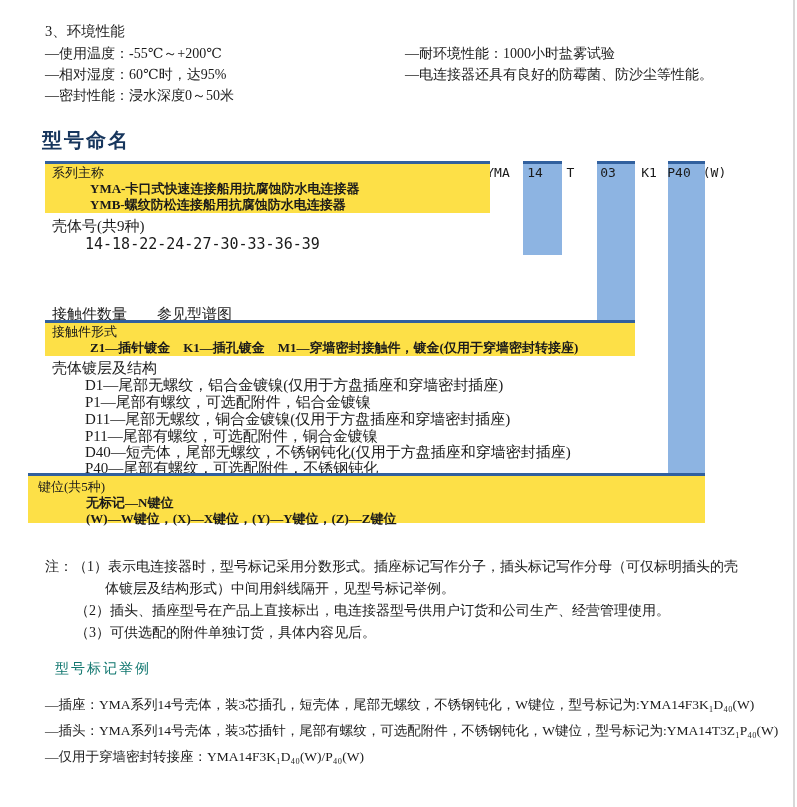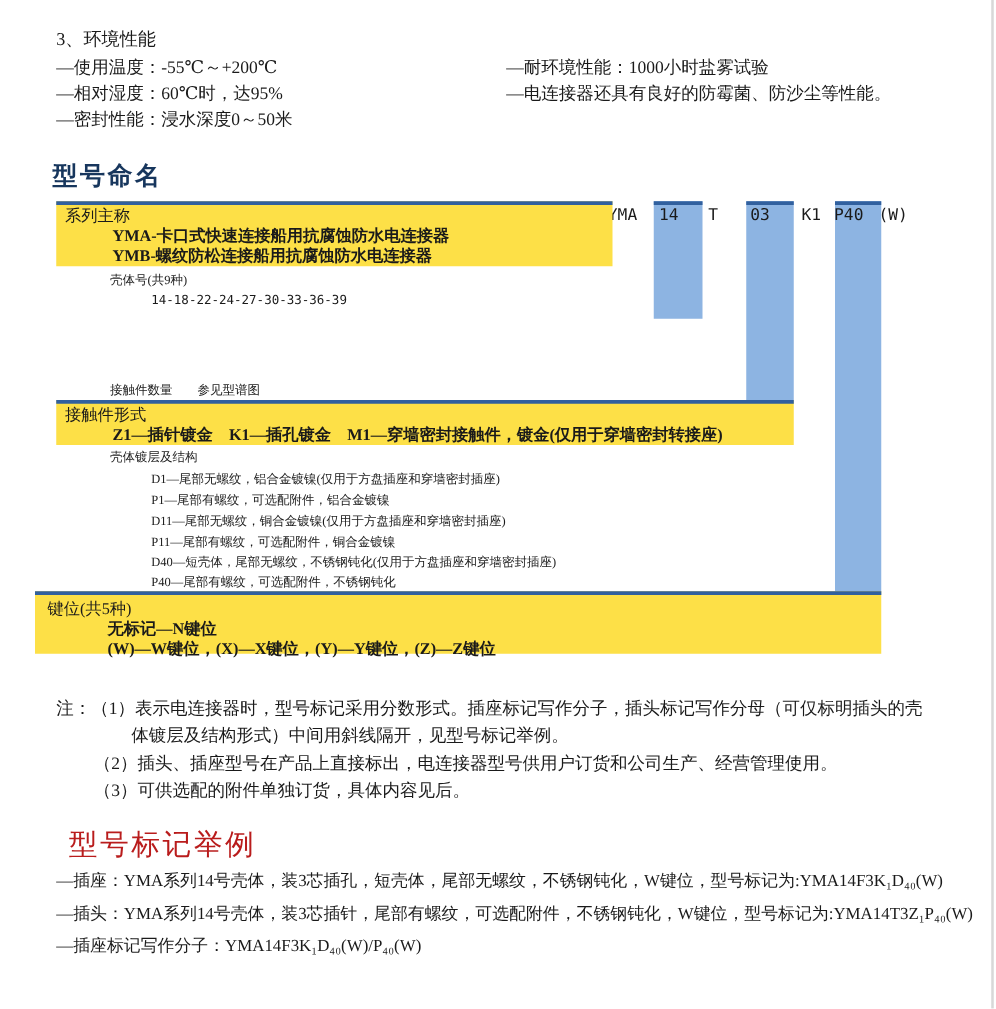--- a/index.html
+++ b/index.html
@@ -43,25 +43,25 @@
     border-top:3px solid #31609e;
     box-sizing:border-box;
   }
   .code-label{
     position:absolute;
     font-family:"DejaVu Sans Mono","Liberation Mono",monospace;
     font-size:13px;line-height:14px;
     text-align:center;
     padding-left:28px;
   }
-  .wrow{position:absolute;font-size:10px;white-space:nowrap;margin-left:36px;}
+  .wrow{position:absolute;font-size:15px;white-space:nowrap;}
 
   
   .note-line{font-size:14px;}
-  .examples-title{font-size:23px;color:#b91c1c;letter-spacing:2px;}
+  .examples-title{font-size:14px;color:#0f766e;letter-spacing:2px;}
   .example-line{font-size:13.5px;}
 </style>
 </head>
 <body>
 
 <div class="page">
 
   <div class="page-edge"></div>
 
   <div class="abs env-heading" style="left:45px;top:22px">3、环境性能</div>
@@ -117,15 +117,15 @@
   </div>
 
   <div class="abs note-line" style="left:45px;top:558px">注：（1）表示电连接器时，型号标记采用分数形式。插座标记写作分子，插头标记写作分母（可仅标明插头的壳</div>
   <div class="abs note-line" style="left:105px;top:580px">体镀层及结构形式）中间用斜线隔开，见型号标记举例。</div>
   <div class="abs note-line" style="left:75px;top:602px">（2）插头、插座型号在产品上直接标出，电连接器型号供用户订货和公司生产、经营管理使用。</div>
   <div class="abs note-line" style="left:75px;top:624px">（3）可供选配的附件单独订货，具体内容见后。</div>
 
   <div class="abs examples-title" style="left:55px;top:660px">型号标记举例</div>
   <div class="abs example-line" style="left:45px;top:696px">—插座：YMA系列14号壳体，装3芯插孔，短壳体，尾部无螺纹，不锈钢钝化，W键位，型号标记为:YMA14F3K₁D₄₀(W)</div>
   <div class="abs example-line" style="left:45px;top:722px">—插头：YMA系列14号壳体，装3芯插针，尾部有螺纹，可选配附件，不锈钢钝化，W键位，型号标记为:YMA14T3Z₁P₄₀(W)</div>
-  <div class="abs example-line" style="left:45px;top:748px">—插座标记写作分子：YMA14F3K₁D₄₀(W)/P₄₀(W)</div>
+  <div class="abs example-line" style="left:45px;top:748px">—仅用于穿墙密封转接座：YMA14F3K₁D₄₀(W)/P₄₀(W)</div>
 
 </div>
 
 </body></html>

